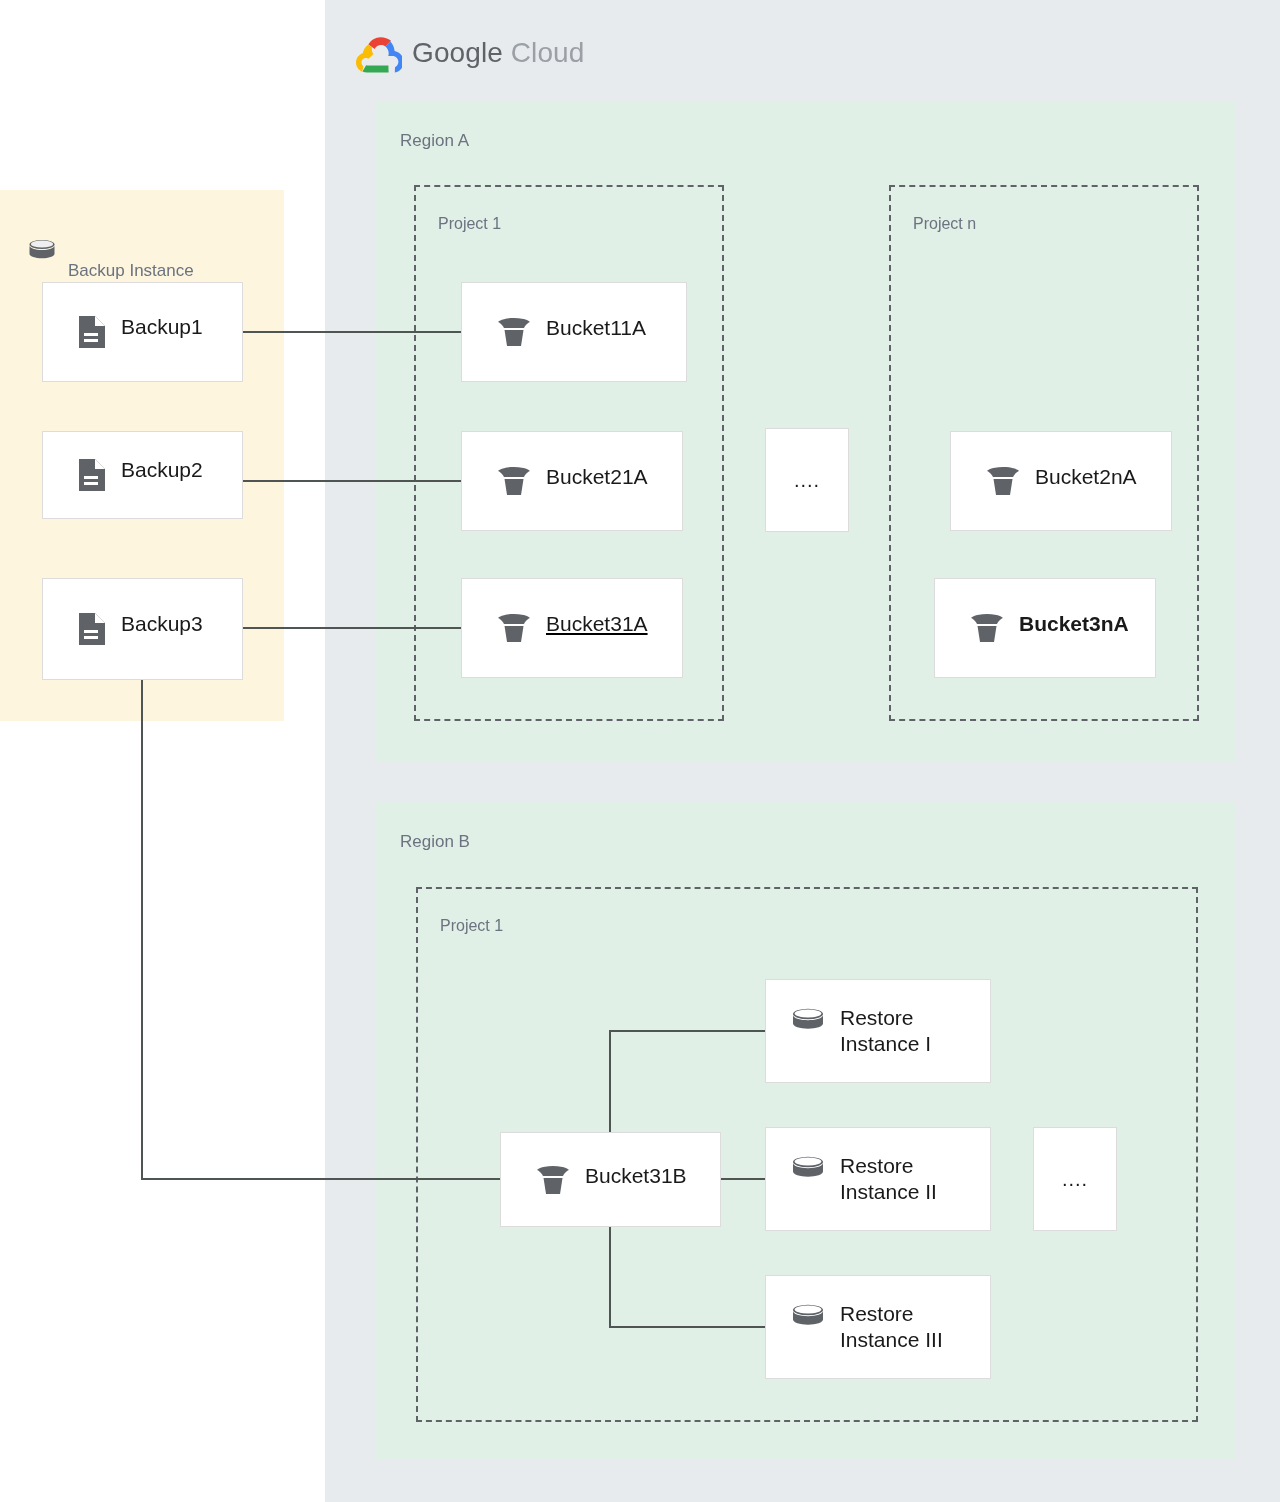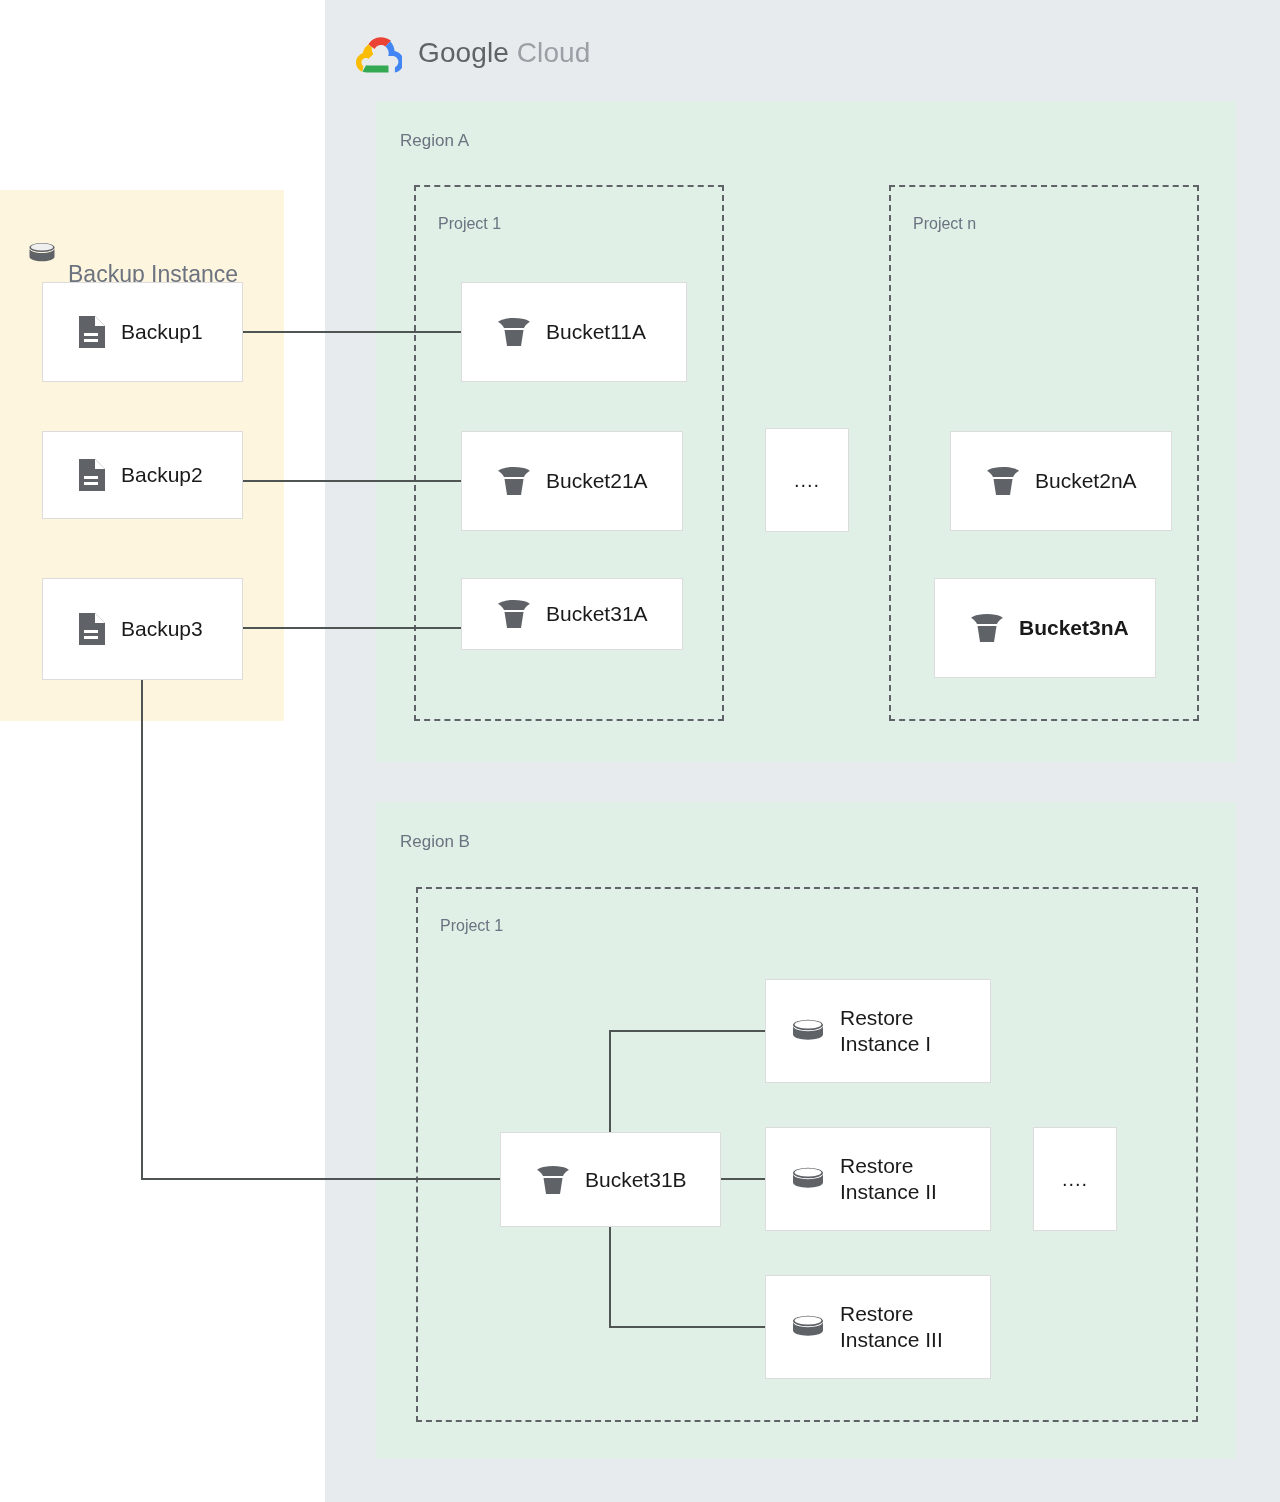--- a/index.html
+++ b/index.html
@@ -24,21 +24,21 @@
     position: absolute;
     left: 325px; top: 0px;
     width: 955px; height: 1502px;
     background: #e8ebed;
   }
   .brand {
     position: absolute;
     left: 356px; top: 29px;
     display: flex;
     align-items: center;
-    gap: 16px;
+    gap: 10px;
     height: 48px;
   }
   .brand-text {
     font-size: 28px;
     color: #5f6368;
     letter-spacing: 0.1px;
     white-space: nowrap;
   }
   .brand-text .b-bold { color: #5f6368; }
   .brand-text .b-light { color: #9aa0a6; }
@@ -80,39 +80,38 @@
     background: #fdf5de;
   }
   .backup-header {
     position: absolute;
     left: 28px; top: 28px;
     display: flex;
     align-items: center;
     gap: 12px;
   }
   .backup-header-text {
-    font-size: 23px;
+    font-size: 17px;
     color: #6b7280;
     white-space: nowrap;
     margin-top: 43px;
   }
 
   
   .node {
     position: absolute;
     background: #ffffff;
     border: 1px solid #dcdcdc;
     box-sizing: border-box;
     display: flex;
     align-items: center;
     z-index: 5;
   }
   .node .node-inner {
     display: flex;
-    align-items: center;
     gap: 14px;
     padding-left: 34px;
   }
   .node-label {
     font-size: 21px;
     color: #1a1a1a;
     line-height: 1.22;
     white-space: pre-line;
   }
 
@@ -264,21 +263,21 @@
   <div class="node" style="left:461px;top:431px;width:222px;height:100px;">
     <div class="node-inner">
       <svg class="icn" width="36" height="34" viewBox="0 0 36 34" aria-hidden="true">
         <path d="M2 7 C2 7 5.5 8 8 13 L28 13 C30.5 8 34 7 34 7 C34 7 31 3 18 3 C5 3 2 7 2 7 Z" fill="#5f6368"></path>
         <path d="M8.5 15 L27.5 15 L25 31 L11 31 Z" fill="#5f6368"></path>
       </svg>
       <span class="node-label">Bucket21A</span>
     </div>
   </div>
 
-  <div class="node" style="left:461px;top:578px;width:222px;height:72px;">
+  <div class="node" style="left:461px;top:578px;width:222px;height:100px;text-decoration:underline;">
     <div class="node-inner">
       <svg class="icn" width="36" height="34" viewBox="0 0 36 34" aria-hidden="true">
         <path d="M2 7 C2 7 5.5 8 8 13 L28 13 C30.5 8 34 7 34 7 C34 7 31 3 18 3 C5 3 2 7 2 7 Z" fill="#5f6368"></path>
         <path d="M8.5 15 L27.5 15 L25 31 L11 31 Z" fill="#5f6368"></path>
       </svg>
       <span class="node-label">Bucket31A</span>
     </div>
   </div>
 
   <div class="dots-box" style="left:765px;top:428px;width:84px;height:104px;">

